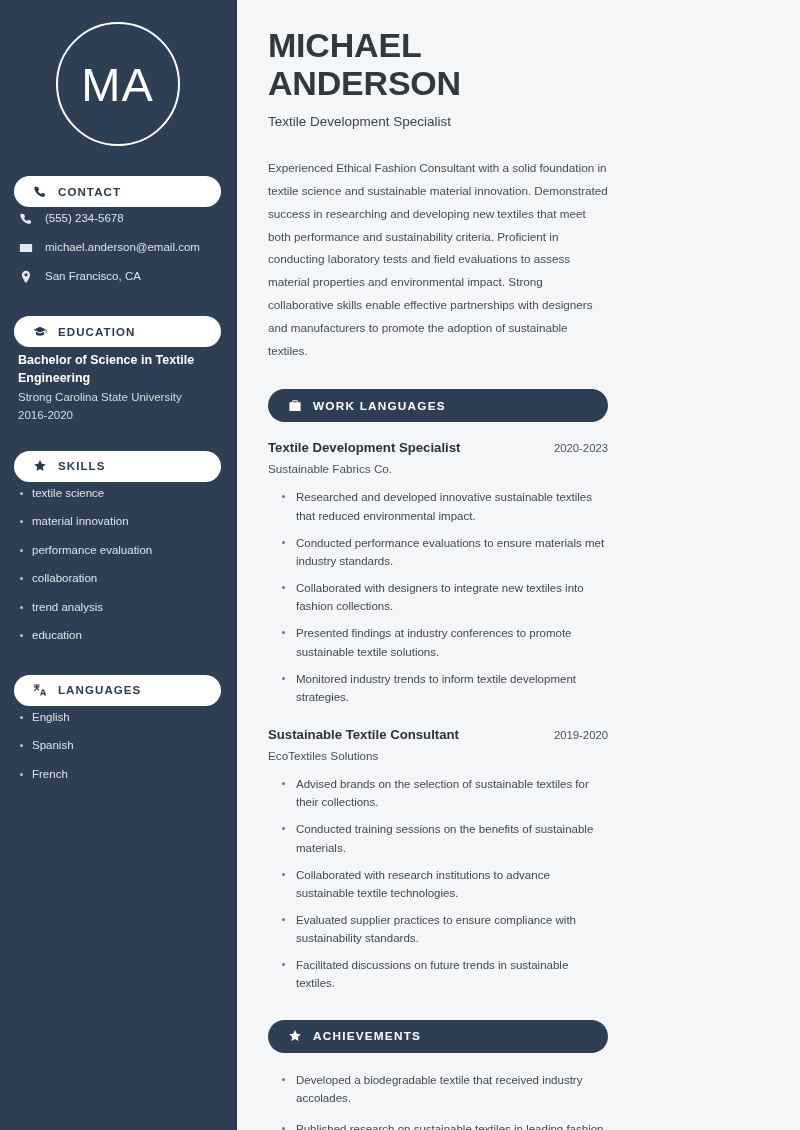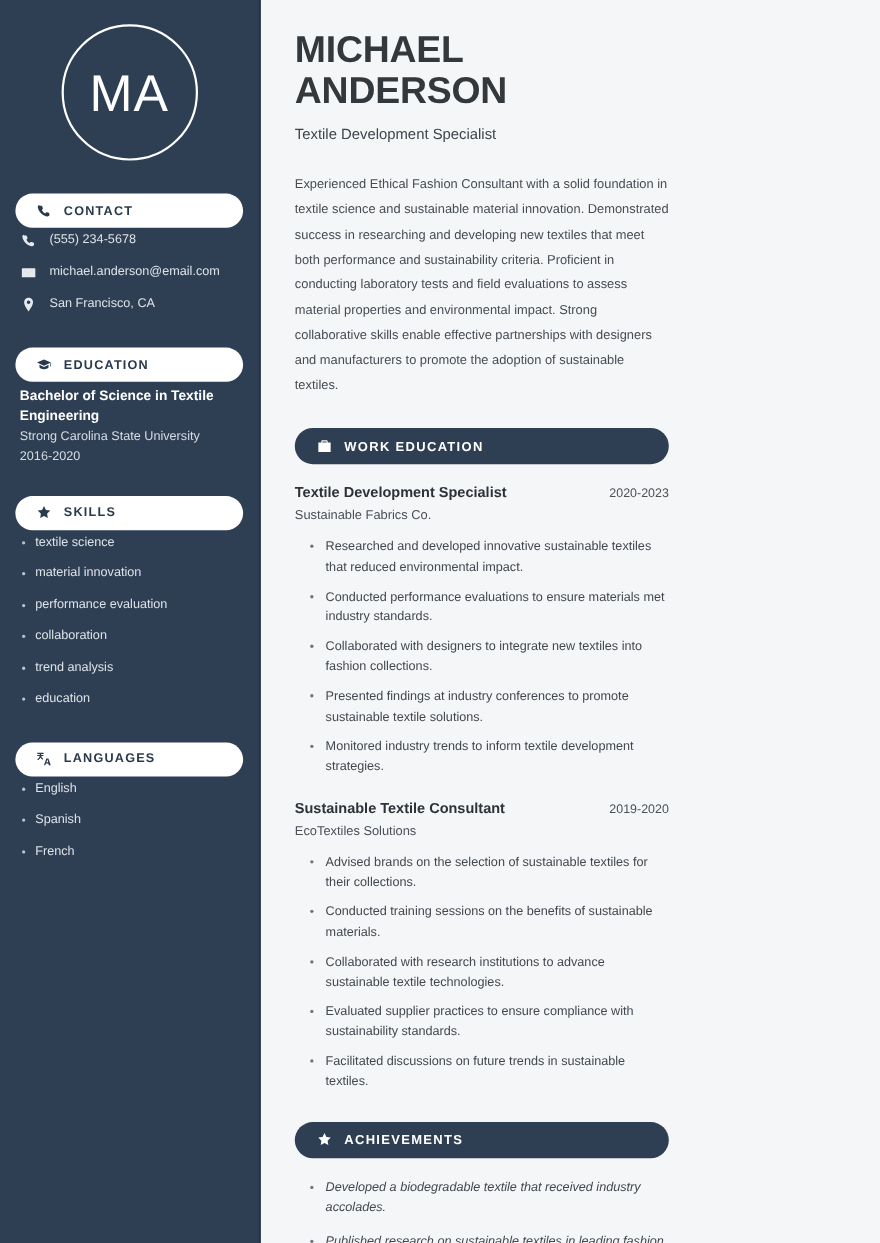--- a/index.html
+++ b/index.html
@@ -245,21 +245,21 @@
     position: absolute;
     left: 2px;
     top: 7px;
     width: 3px;
     height: 3px;
     border-radius: 50%;
     background: #6b7380;
   }
   .job-block + .job-block { margin-top: 21px; }
   .ach-list { margin-top: 0; }
-  .ach-list li { margin-bottom: 13px; font-style: italic; }
+  .ach-list li { margin-bottom: 13px; }
 </style>
 </head>
 <body>
 
 <div class="resume">
 
   <aside class="sidebar">
 
     <div class="avatar-wrap">
       <div class="avatar">
@@ -368,21 +368,21 @@
     <h1 class="name">MICHAEL ANDERSON</h1>
     <p class="headline">Textile Development Specialist</p>
     <p class="summary">Experienced Ethical Fashion Consultant with a solid foundation in textile science and sustainable material innovation. Demonstrated success in researching and developing new textiles that meet both performance and sustainability criteria. Proficient in conducting laboratory tests and field evaluations to assess material properties and environmental impact. Strong collaborative skills enable effective partnerships with designers and manufacturers to promote the adoption of sustainable textiles.</p>
 
     <div class="band">
       <span class="band-icon">
         <svg viewBox="0 0 16 16" width="14" height="14" fill="#ffffff">
           <path d="M6 1.4c-.7 0-1.3.6-1.3 1.3v1H1.6v9.9h12.8V3.7h-3.1v-1c0-.7-.6-1.3-1.3-1.3H6zm0 1.2h4c.1 0 .2.1.2.2v.9H5.8v-.9c0-.1.1-.2.2-.2z"></path>
         </svg>
       </span>
-      <span class="band-label">WORK EDUCATION</span>
+      <span class="band-label">WORK LANGUAGES</span>
     </div>
 
     <div class="job-block">
       <div class="job-head">
         <h2 class="job-title">Textile Development Specialist</h2>
         <span class="job-dates">2020-2023</span>
       </div>
       <p class="job-company">Sustainable Fabrics Co.</p>
       <ul class="job-bullets">
         <li>Researched and developed innovative sustainable textiles that reduced environmental impact.</li>

